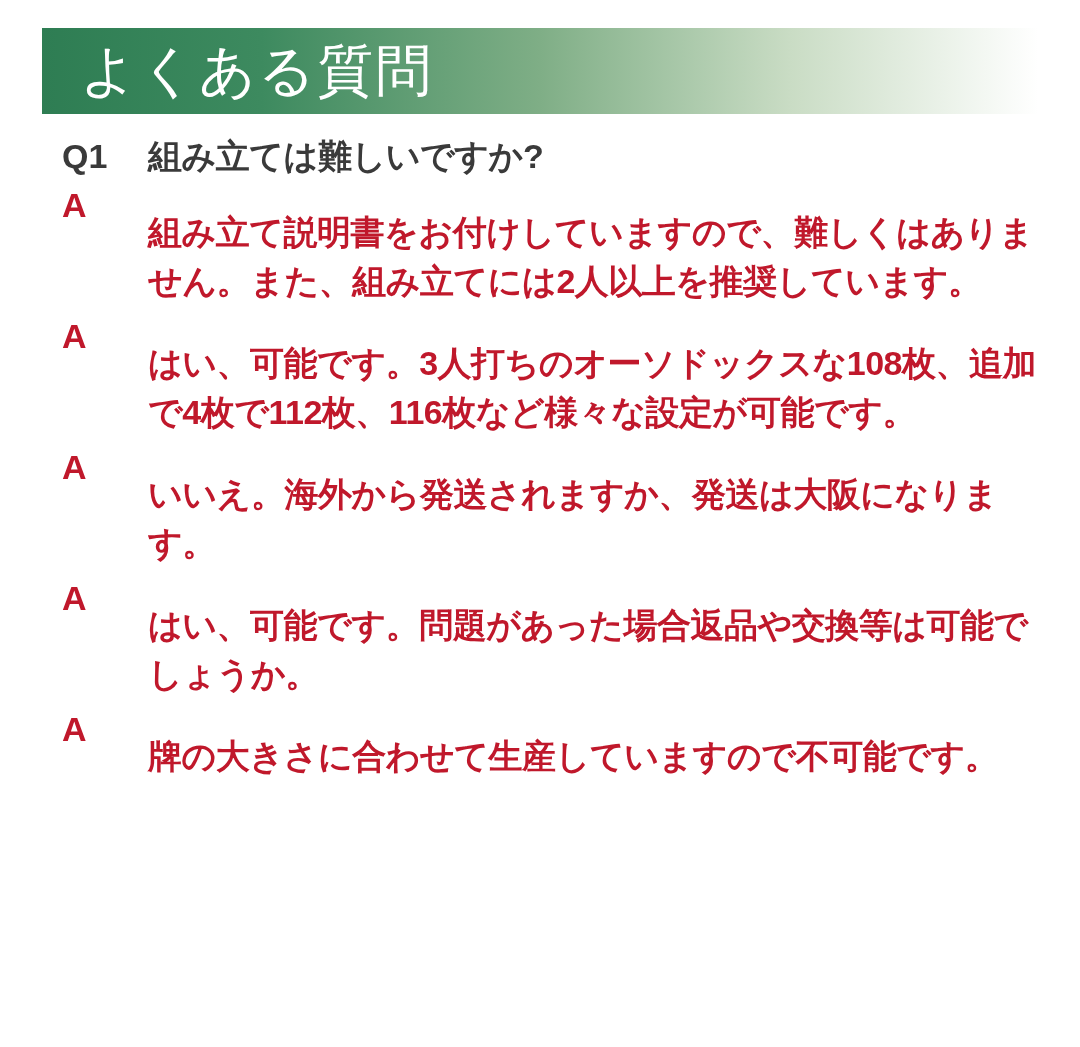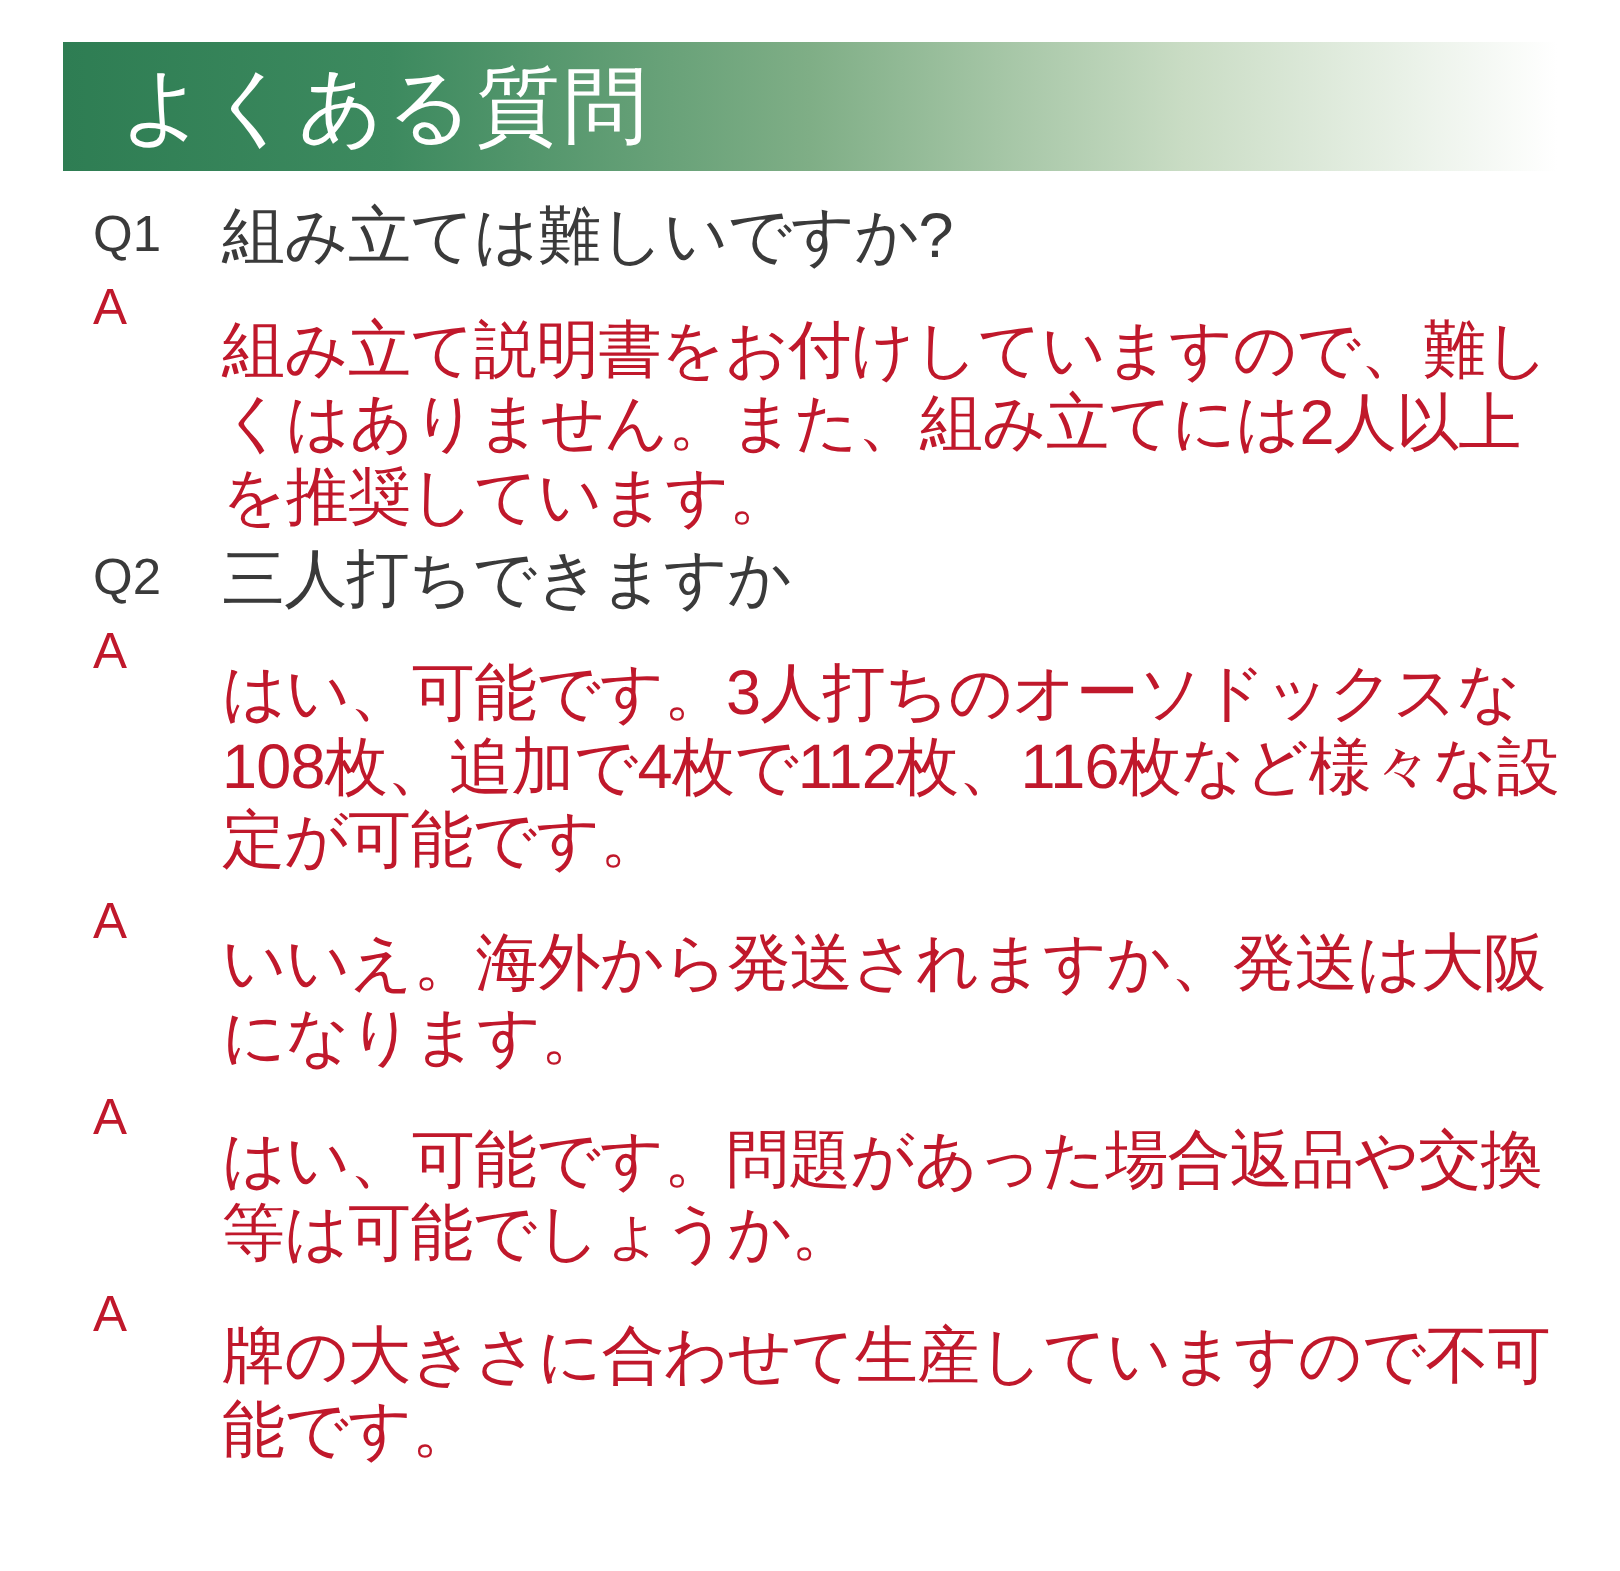--- a/index.html
+++ b/index.html
@@ -53,31 +53,32 @@
   .row {
     display: flex;
     align-items: flex-start;
   }
   .marker {
     flex: 0 0 auto;
     width: 86px;
     font-size: 34px;
     line-height: 49px;
     color: #3a3a3a;
-    font-weight: 400;
+    font-weight: 700;
   }
   .marker.answer {
     color: #c0182b;
   }
   .text {
     flex: 1 1 auto;
-    font-size: 42px;
+    font-size: 34px;
     line-height: 49px;
     color: #3a3a3a;
     letter-spacing: -0.5px;
+    font-weight: bold;
   }
   .text.answer {
     color: #c0182b;
     margin-top: 27px;
   }
 </style>
 </head>
 <body>
 
 <div class="page">
@@ -93,24 +94,20 @@
         <div class="marker">Q1</div>
         <div class="text">組み立ては難しいですか?</div>
       </div>
       <div class="row">
         <div class="marker answer">A</div>
         <div class="text answer">組み立て説明書をお付けしていますので、難しくはありません。また、組み立てには2人以上を推奨しています。</div>
       </div>
     </div>
 
     <div class="qa-block">
-      <div class="row">
-        <div class="marker">Q2</div>
-        <div class="text">三人打ちできますか</div>
-      </div>
       <div class="row">
         <div class="marker answer">A</div>
         <div class="text answer">はい、可能です。3人打ちのオーソドックスな108枚、追加で4枚で112枚、116枚など様々な設定が可能です。</div>
       </div>
     </div>
 
     <div class="qa-block">
       <div class="row">
         <div class="marker answer">A</div>
         <div class="text answer">いいえ。海外から発送されますか、発送は大阪になります。</div>

